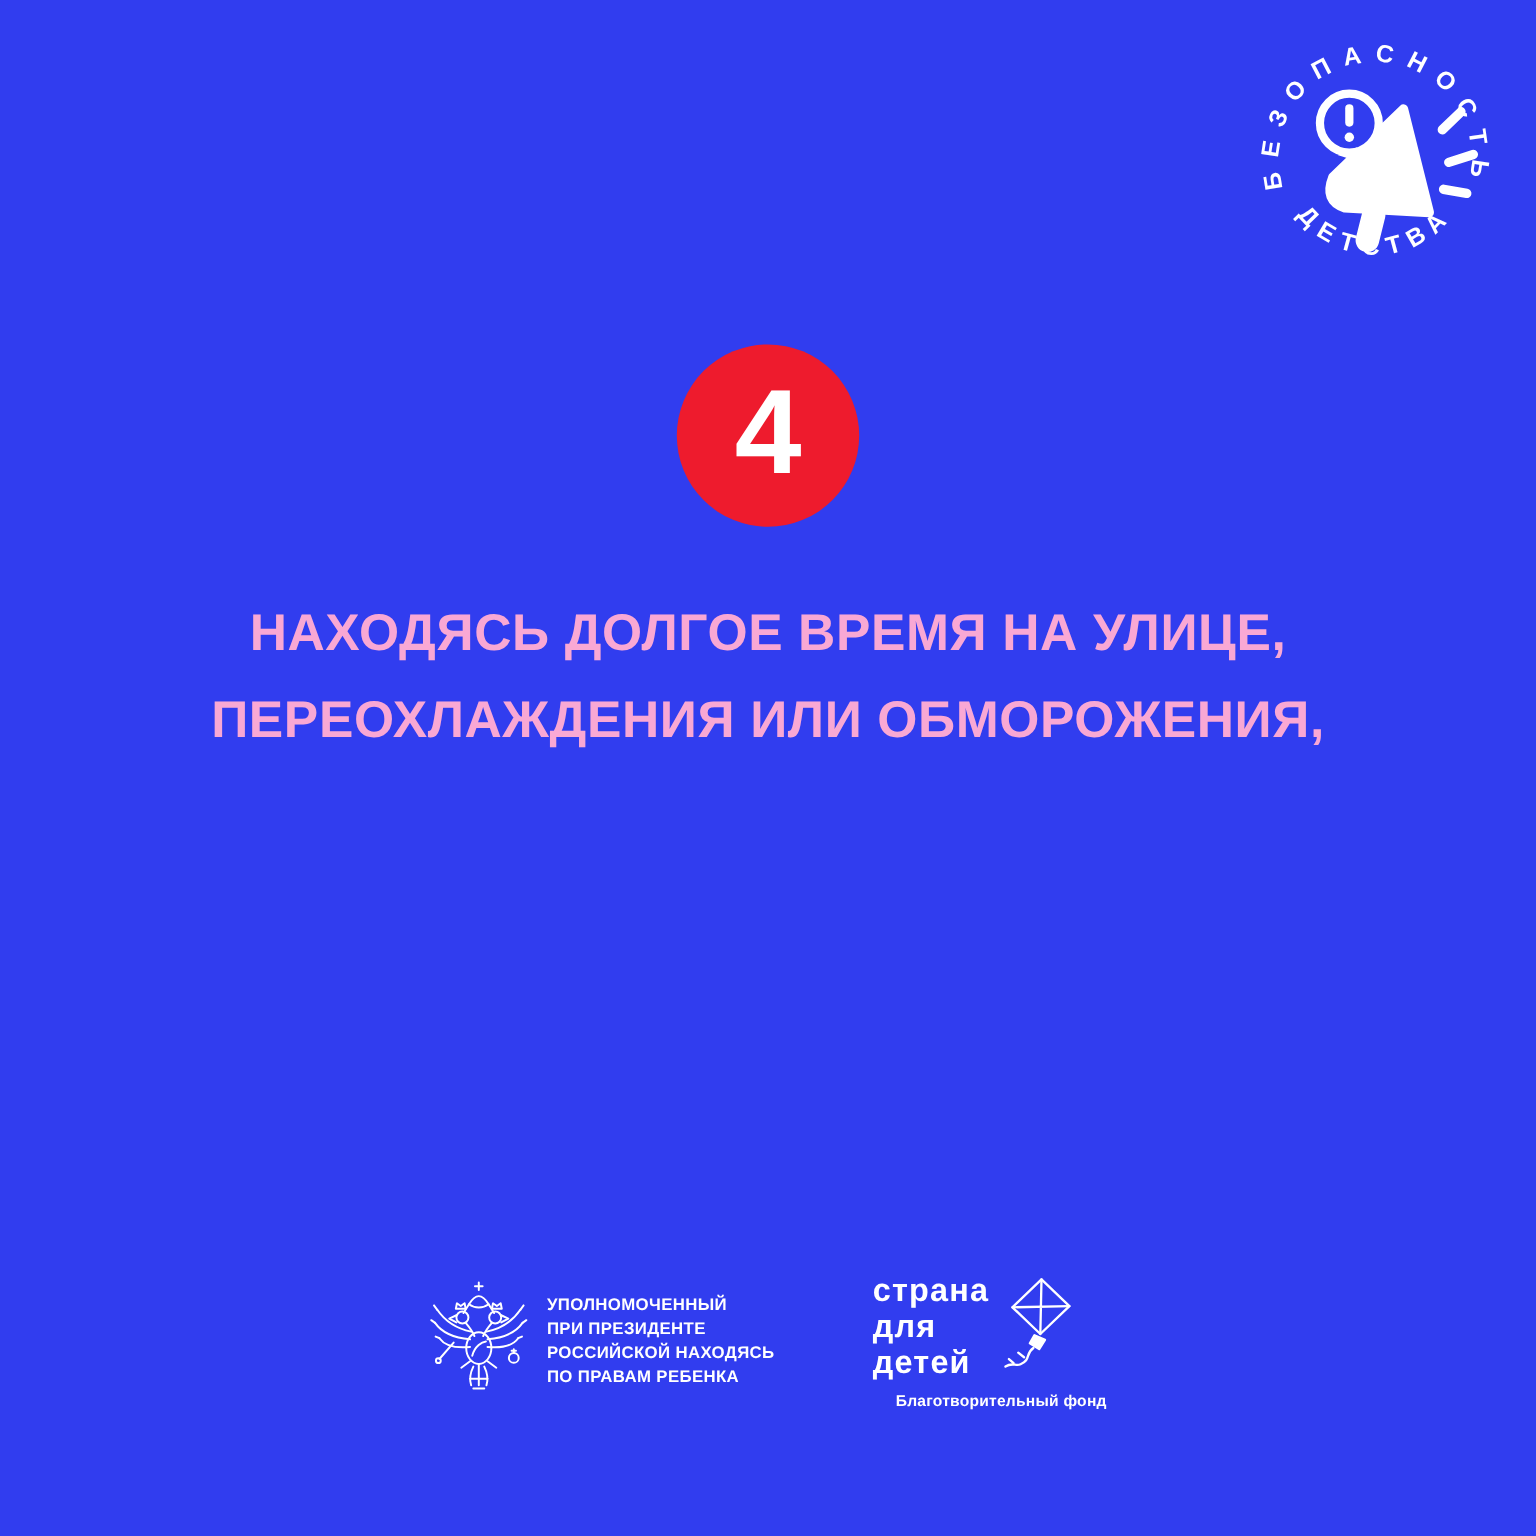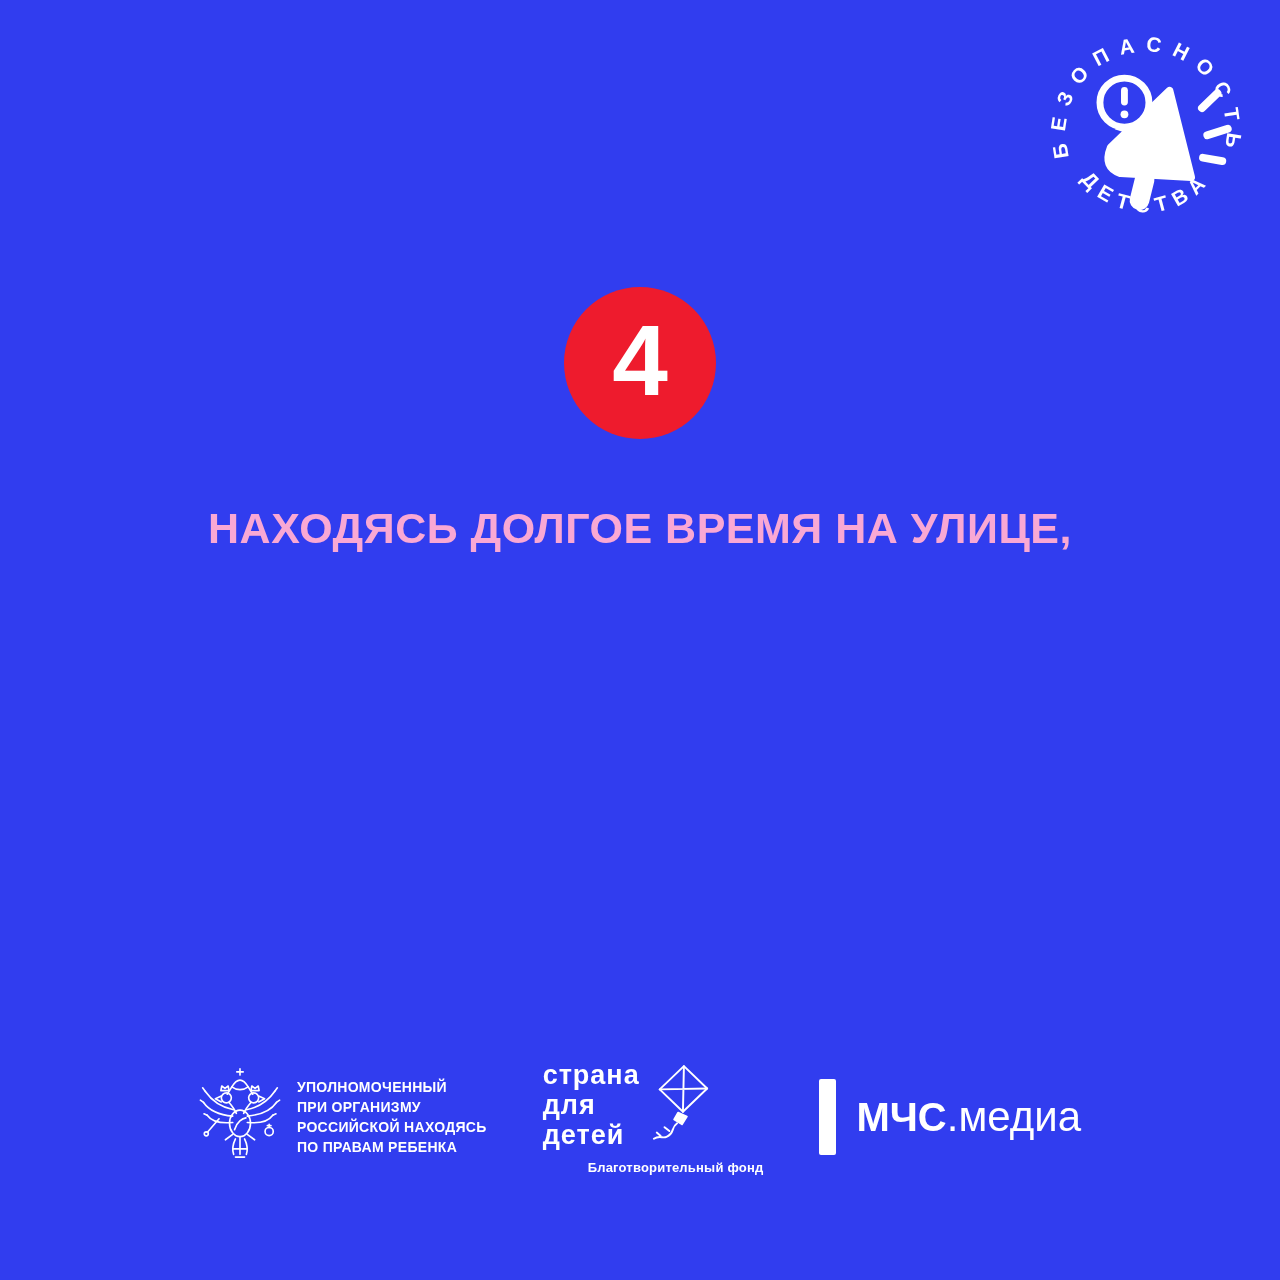--- a/index.html
+++ b/index.html
@@ -50,21 +50,21 @@
   .footer {
     position: absolute; left: 0; right: 0; top: 1052px; height: 130px;
     display: flex; align-items: center; justify-content: center; gap: 56px;
   }
   .ombudsman { display: flex; align-items: center; gap: 16px; }
   .ombudsman svg { width: 82px; height: 108px; display: block; }
   .ombudsman-text .line {
     font-size: 14px; font-weight: bold; line-height: 20px; letter-spacing: 0.3px;
   }
 
-  .fund { display: flex; flex-direction: column; }
+  .fund { display: flex; flex-direction: column; align-items: center; }
   .fund-top { display: flex; align-items: flex-start; gap: 10px; }
   .fund-name .line {
     font-size: 27px; font-weight: bold; line-height: 30px; letter-spacing: 1px;
   }
   .fund-top svg { width: 62px; height: 80px; display: block; margin-top: 2px; }
   .fund-subtitle {
     margin-top: 10px; font-size: 13px; font-weight: bold; letter-spacing: 0.2px; padding-left: 45px;
   }
 
   .media { display: flex; align-items: center; gap: 20px; }
@@ -107,20 +107,21 @@
       </g>
     </svg>
   </div>
 
   <div class="step-circle">
     <div class="step-number">4</div>
   </div>
 
   <div class="headline">
     <div class="headline-line">НАХОДЯСЬ ДОЛГОЕ ВРЕМЯ НА УЛИЦЕ,</div>
+    <div class="headline-line">ПЕРЕОХЛАЖДЕНИЯ ИЛИ ОБМОРОЖЕНИЯ,</div>
   </div>
 
   <div class="footer">
 
     <div class="ombudsman">
       <svg viewBox="0 0 90 112" fill="none" stroke="#FFFFFF" stroke-width="1.8" stroke-linecap="round" stroke-linejoin="round">
 
         <path d="M45 3 V10 M41.5 6.5 H48.5"></path>
         <path d="M36 23 Q45 8 54 23 Q50 26 45 26 Q40 26 36 23 Z"></path>
         <path d="M36 23 L31 31 M54 23 L59 31"></path>
@@ -152,21 +153,21 @@
         <path d="M39 70 C41.5 61 48 57.5 51.5 57"></path>
 
         <path d="M37 75 L29 81 M53 75 L61 81"></path>
 
         <path d="M45 78 V97"></path>
         <path d="M40 80 Q35.5 89 38 97 M50 80 Q54.5 89 52 97"></path>
         <path d="M37 91 H53 M40 100 H50"></path>
       </svg>
       <div class="ombudsman-text">
         <div class="line">УПОЛНОМОЧЕННЫЙ</div>
-        <div class="line">ПРИ ОРГАНИЗМУ</div>
+        <div class="line">ПРИ ПРЕЗИДЕНТЕ</div>
         <div class="line">РОССИЙСКОЙ НАХОДЯСЬ</div>
         <div class="line">ПО ПРАВАМ РЕБЕНКА</div>
       </div>
     </div>
 
     <div class="fund">
       <div class="fund-top">
         <div class="fund-name">
           <div class="line">страна</div>
           <div class="line">для</div>
@@ -176,22 +177,15 @@
           <path d="M35 3 L59 26 L34 50 L10 27 Z"></path>
           <path d="M35 3 L34 50 M10 27 L59 26"></path>
           <path d="M29 51 L38 55 L33 63 L25 58 Z" fill="#FFFFFF"></path>
           <path d="M28 62 C21 67 26 72 17 76 C13 78 10 74 4 78"></path>
           <path d="M20 70 l-5 -4 M11 75 l-4 -3.5"></path>
         </svg>
       </div>
       <div class="fund-subtitle">Благотворительный фонд</div>
     </div>
 
-    <div class="media">
-      <div class="media-bar"></div>
-      <div class="media-text">
-        <span class="media-brand">МЧС</span>
-        <span class="media-suffix">.медиа</span>
-      </div>
-    </div>
 
   </div>
 </div>
 
 </body></html>

